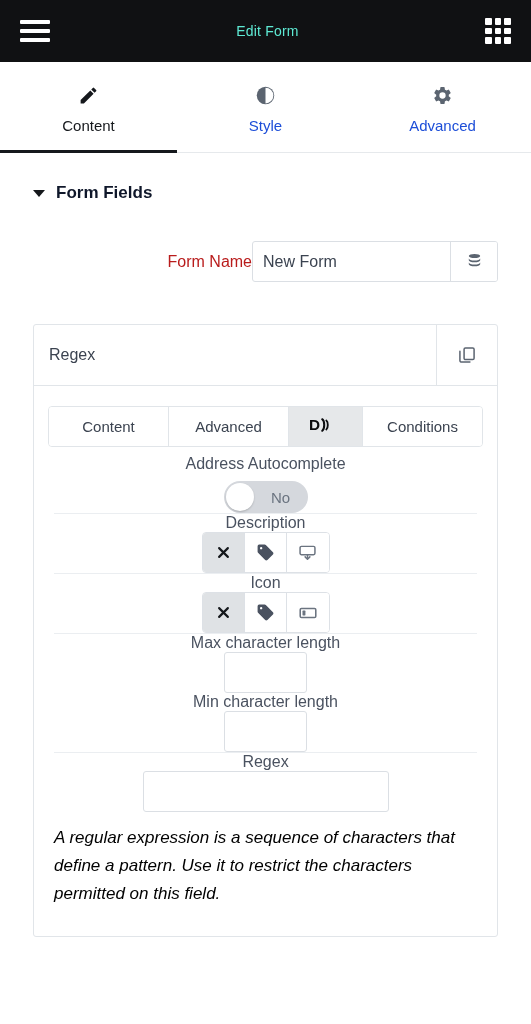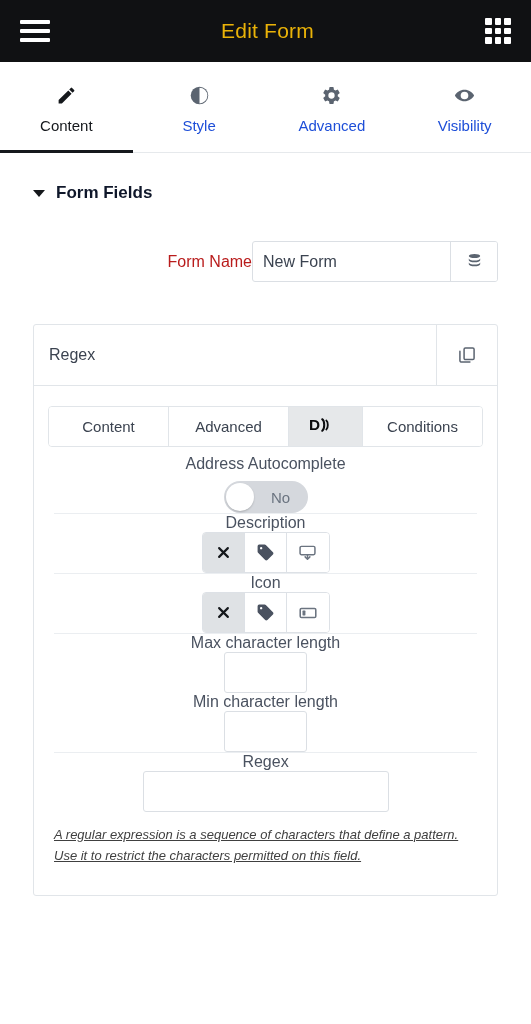--- a/index.html
+++ b/index.html
@@ -23,22 +23,22 @@
   
   .topbar {
     height: 62px;
     background: #101113;
     display: flex;
     align-items: center;
     justify-content: space-between;
     padding: 0 20px;
   }
   .topbar-title {
-    color: #eab308;
-    font-size: 21px;
+    color: #5eead4;
+    font-size: 14px;
     font-weight: 400;
     letter-spacing: .2px;
   }
   .hamburger {
     width: 30px;
     height: 22px;
     display: flex;
     flex-direction: column;
     justify-content: space-between;
     cursor: pointer;
@@ -313,26 +313,25 @@
     border-radius: 3px;
     background: #fff;
     font-family: "Liberation Sans", sans-serif;
     font-size: 16px;
     color: #3b4350;
     padding: 0 9px;
     outline: none;
   }
 
   .help-text {
-    font-size: 13px;
+    font-size: 17px;
     font-style: italic;
-    color: #404040;
+    color: #000000;
     line-height: 1.65;
     padding: 12px 6px 14px 6px;
-    text-decoration: underline;
   }
 
   .spacer-8 { height: 8px; }
 </style>
 </head>
 <body>
 
 <div id="app">
 
   <div class="topbar">
@@ -378,29 +377,20 @@
 
     <div class="tab">
       <div class="tab-ico">
         <svg width="21" height="21" viewBox="0 0 24 24" fill="currentColor">
           <path d="M19.14 12.94a7.07 7.07 0 000-1.88l2.03-1.58a.5.5 0 00.12-.64l-1.92-3.32a.5.5 0 00-.6-.22l-2.39.96a7.3 7.3 0 00-1.62-.94l-.36-2.54a.5.5 0 00-.5-.42h-3.84a.5.5 0 00-.5.42l-.36 2.54c-.58.24-1.12.56-1.62.94l-2.39-.96a.5.5 0 00-.6.22L2.67 8.84a.5.5 0 00.12.64l2.03 1.58a7.07 7.07 0 000 1.88L2.79 14.52a.5.5 0 00-.12.64l1.92 3.32a.5.5 0 00.6.22l2.39-.96c.5.38 1.04.7 1.62.94l.36 2.54a.5.5 0 00.5.42h3.84a.5.5 0 00.5-.42l.36-2.54c.58-.24 1.12-.56 1.62-.94l2.39.96a.5.5 0 00.6-.22l1.92-3.32a.5.5 0 00-.12-.64l-2.03-1.58zM12 15.6A3.6 3.6 0 1112 8.4a3.6 3.6 0 010 7.2z"></path>
         </svg>
       </div>
       <div class="tab-label">Advanced</div>
     </div>
 
-    <div class="tab">
-      <div class="tab-ico">
-        <svg width="23" height="23" viewBox="0 0 24 24" fill="currentColor">
-          <path d="M12 6c-4.5 0-8.3 2.7-10 6 1.7 3.3 5.5 6 10 6s8.3-2.7 10-6c-1.7-3.3-5.5-6-10-6zm0 10a4 4 0 110-8 4 4 0 010 8z"></path>
-          <circle cx="12" cy="12" r="2.4" fill="#ffffff"></circle>
-        </svg>
-      </div>
-      <div class="tab-label">Visibility</div>
-    </div>
   </div>
 
   <div class="section">
     <div class="section-head">
       <div class="caret"></div>
       <div class="section-title">Form Fields</div>
     </div>
   </div>
 
   <div class="formname-row">

